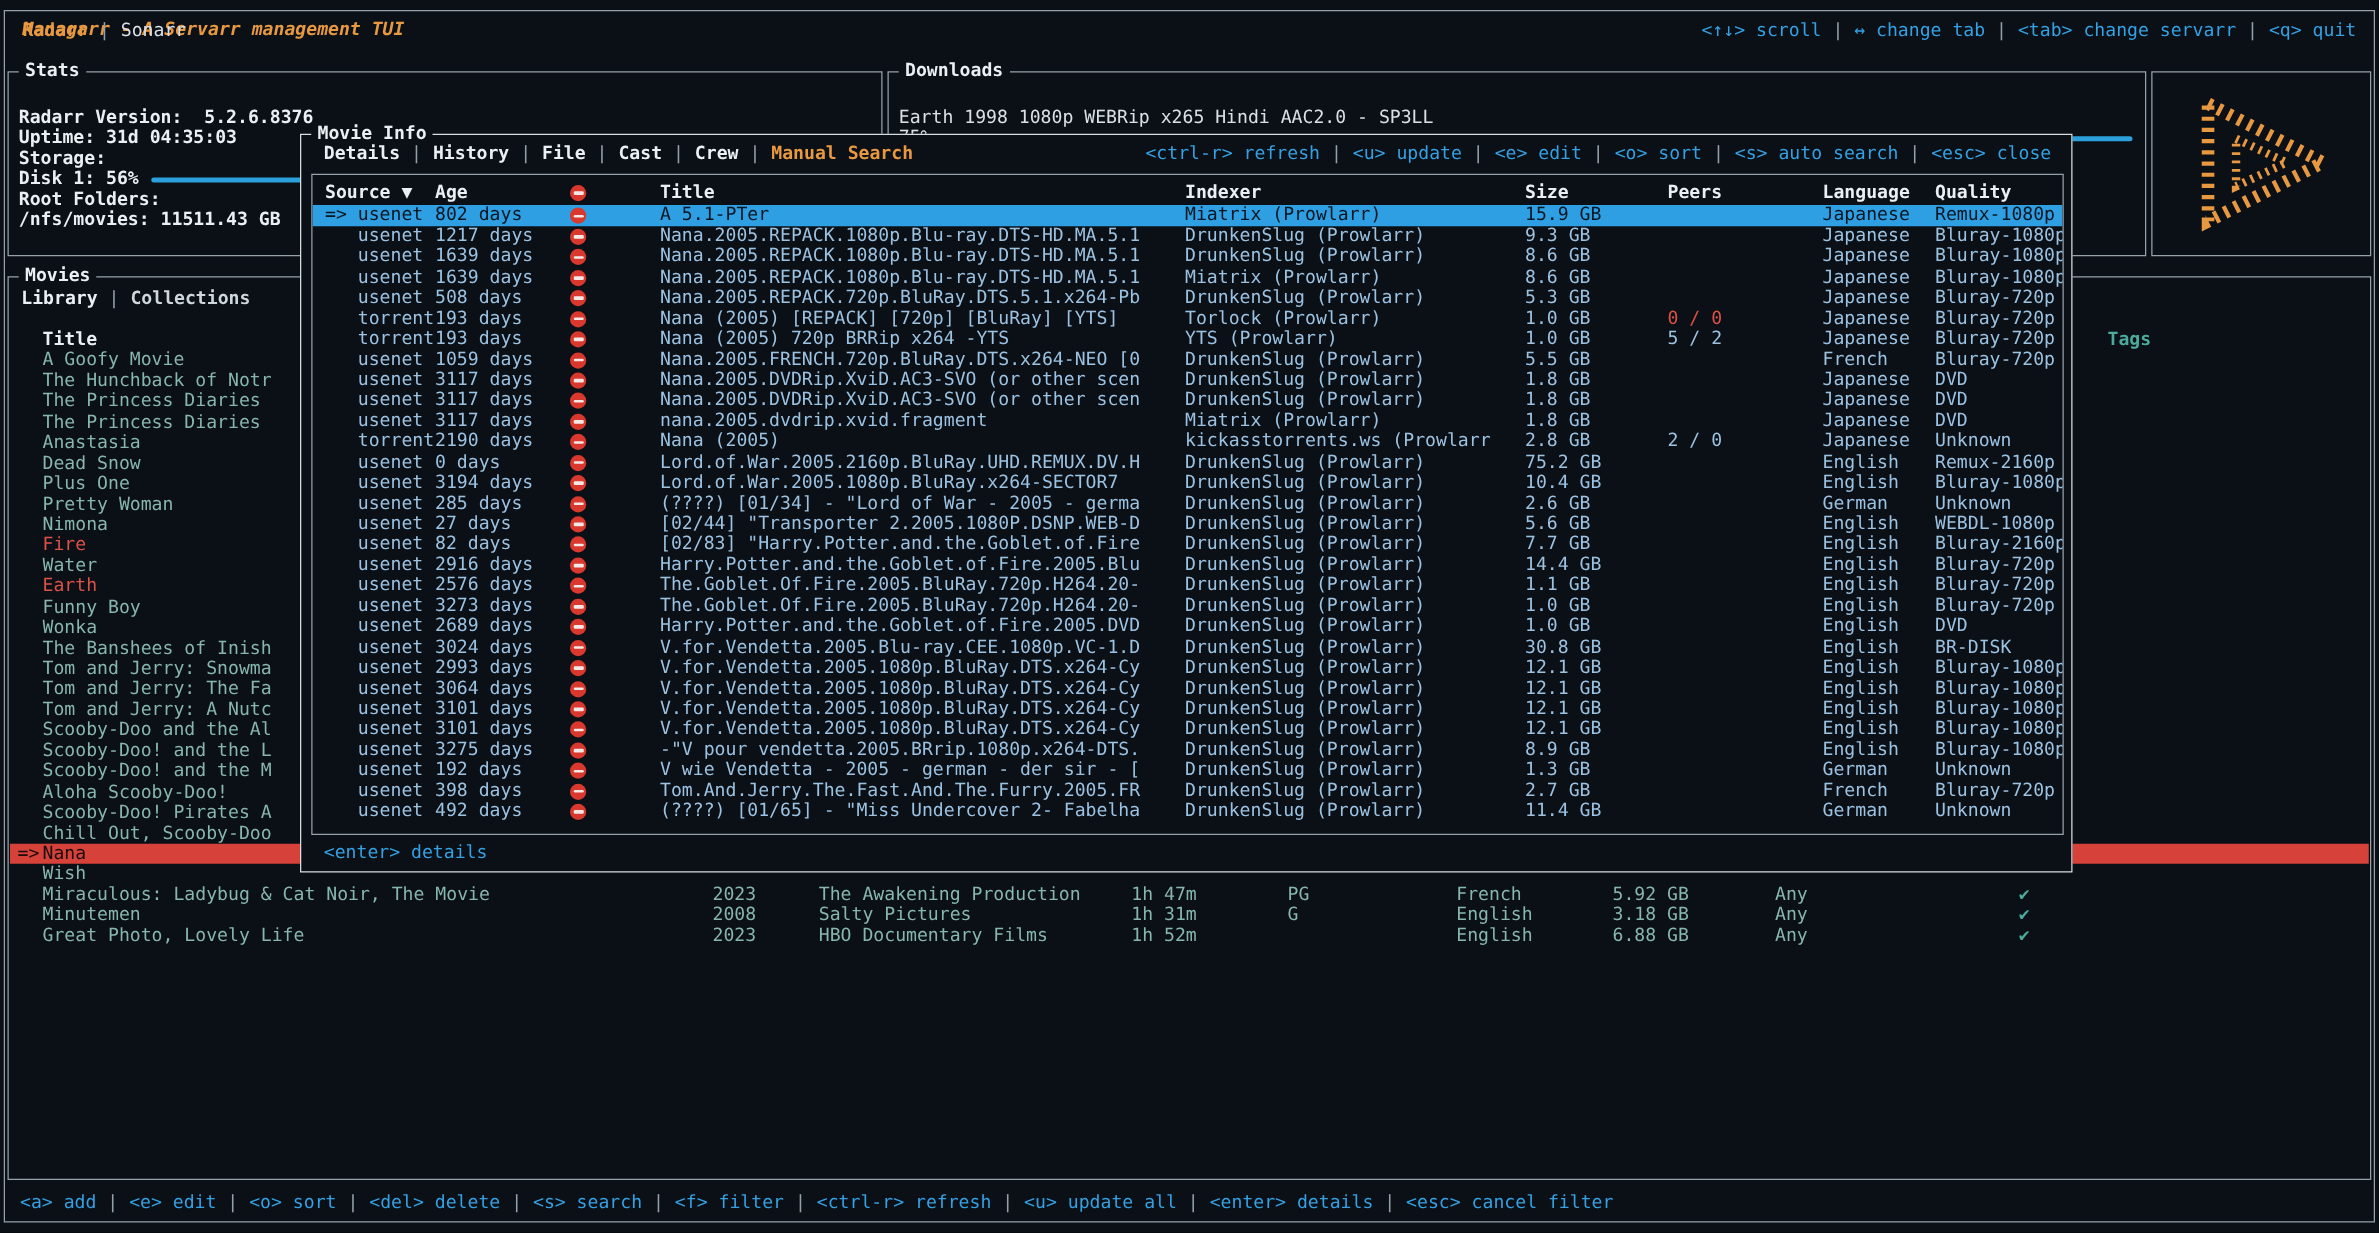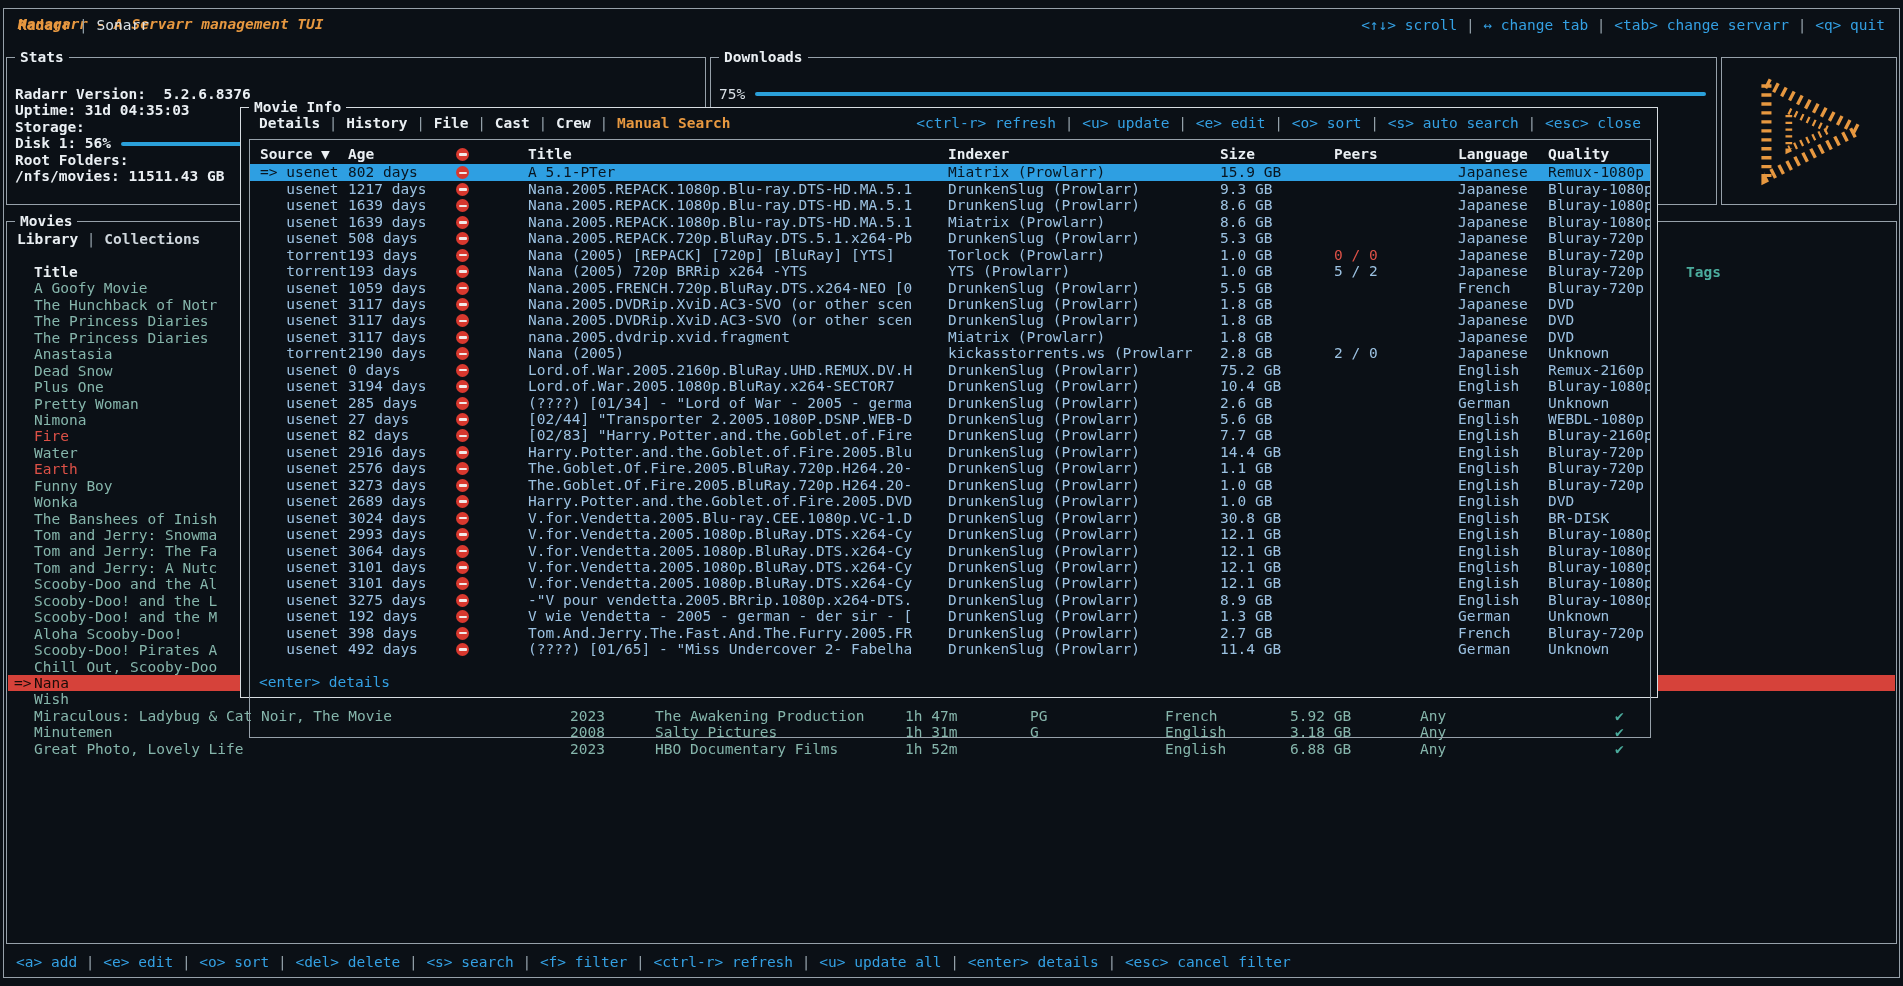--- a/index.html
+++ b/index.html
@@ -52,21 +52,21 @@
 .mrow.selred{background:var(--redbg);}
 .mrow.selred .mc{color:var(--redseltext) !important;}
 
 
 .modal{position:absolute;left:240px;top:107px;width:1418px;height:591px;background:var(--bg);
   border:1px solid var(--mborder);z-index:10;}
 .modal-tabs{position:absolute;left:18px;top:7px;line-height:16.45px;white-space:pre;}
 .modal-tabs .tab{color:var(--bwhite);font-weight:bold;cursor:default;}
 .modal-tabs .tab.active{color:var(--orange);}
 .modal-keys{position:absolute;right:16px;top:7px;line-height:16.45px;}
-.search-box{position:absolute;left:8px;top:31px;width:1402px;height:599px;border:1px solid var(--border);padding-top:6px;overflow:hidden;}
+.search-box{position:absolute;left:8px;top:31px;width:1402px;height:529px;border:1px solid var(--border);padding-top:6px;overflow:hidden;}
 .srow{display:grid;grid-template-columns:88px 108px 72px 420px 272px 114px 124px 90px 102px;
   padding-left:10px;height:16.45px;line-height:16.45px;color:var(--rowblue);white-space:pre;}
 .srow>div{overflow:visible;}
 .srow.thead{color:var(--bwhite);font-weight:bold;margin-bottom:2px;}
 .srow.selblue{background:var(--selbg);}
 .srow.selblue>div{color:var(--seltext);}
 .peers-red{color:var(--red);}
 .noentry{display:inline-block;width:13px;height:13px;border-radius:50%;background:#d8382e;position:relative;top:2px;}
 .noentry::after{content:"";position:absolute;left:2.5px;top:5.25px;width:8px;height:2.5px;background:#f2e9e7;border-radius:1px;}
 .modal-footer{position:absolute;left:18px;top:566px;line-height:16.45px;}
@@ -93,20 +93,21 @@
         <div class="bar"></div>
       </div>
       <div class="line">Root Folders:</div>
       <div class="line">/nfs/movies: 11511.43 GB</div>
     </div>
   </div>
 
   <div class="panel downloads">
     <span class="ptitle">Downloads</span>
     <div class="pbody">
+      <div class="line">Earth 1998 1080p WEBRip x265 Hindi AAC2.0 - SP3LL</div>
       <div class="line">
         <span>75%</span>
         <div class="bar"></div>
       </div>
     </div>
   </div>
 
   <div class="panel logo">
     <svg viewBox="0 0 120 100">
       <polygon points="22,8 104,50 22,92" fill="none" stroke="#e79840" stroke-width="9" stroke-dasharray="3 5" stroke-linejoin="miter"></polygon>

